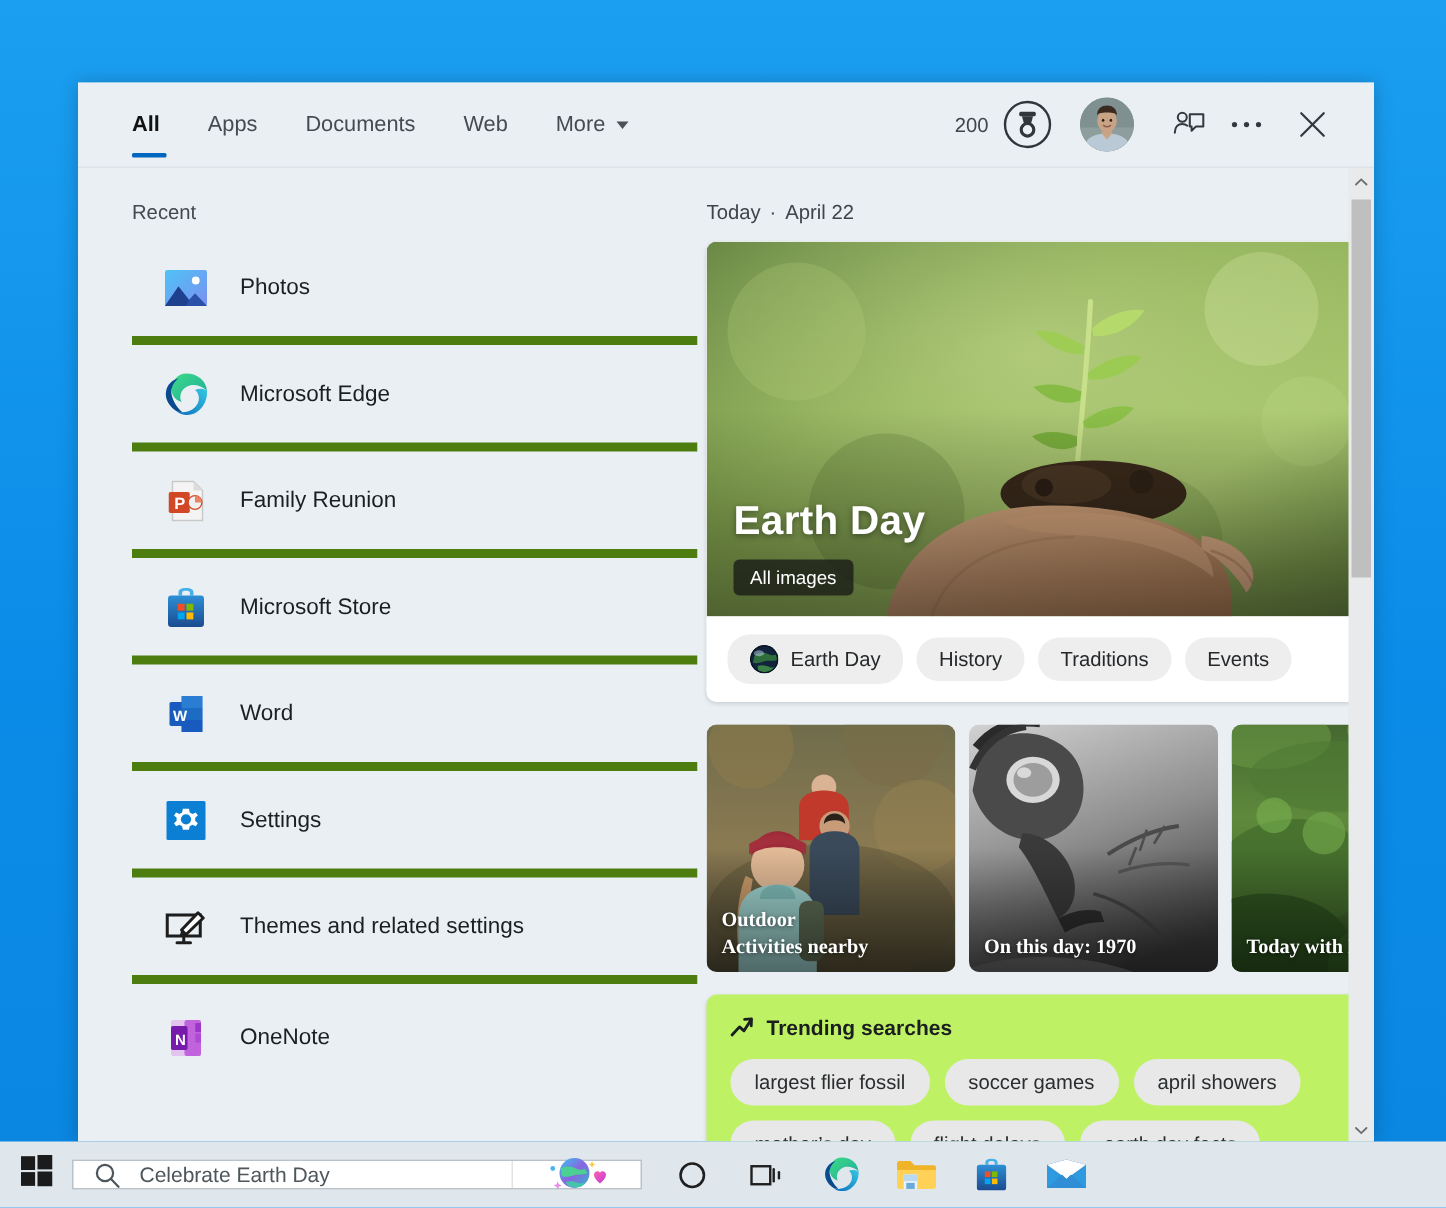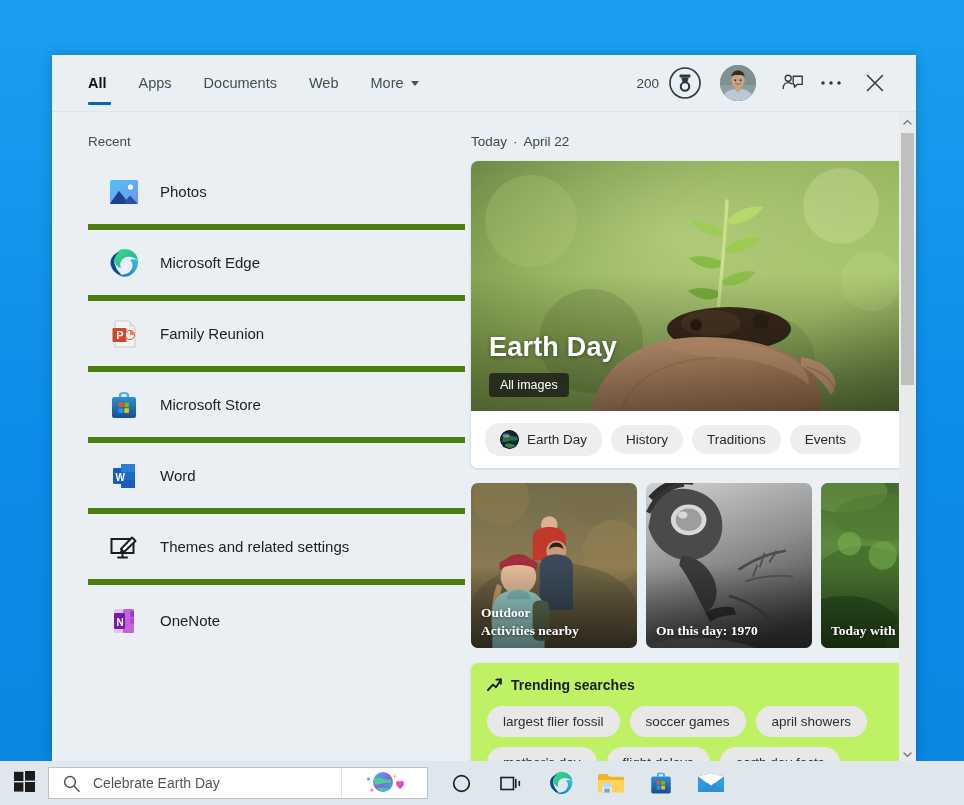--- a/index.html
+++ b/index.html
@@ -314,21 +314,21 @@
     z-index: 40;
   }
 
   .start-btn {
     width: 48px; height: 44px;
     display: flex; align-items: center; justify-content: center;
     cursor: pointer;
   }
 
   .tb-search {
-    width: 380px; height: 32px;
+    width: 380px; height: 20px;
     background: #fff;
     border: 1px solid #b9c2c9;
     display: flex; align-items: center;
     cursor: text;
     margin-right: 8px;
   }
   .tb-search .mag {
     width: 44px; flex: 0 0 44px;
     display: flex; align-items: center; justify-content: center;
   }
@@ -533,20 +533,30 @@
               <rect x="5" y="8" width="12" height="16" rx="1.2" fill="#185abd"></rect>
               <rect x="13" y="4" width="14" height="8" fill="#2b7cd3"></rect>
               <rect x="13" y="12" width="14" height="8" fill="#1e6bc4"></rect>
               <rect x="13" y="20" width="14" height="8" fill="#185abd"></rect>
               <text x="7.4" y="20.5" font-family="Liberation Sans, sans-serif" font-size="10" font-weight="bold" fill="#fff">W</text>
             </svg>
           </span>
           <span class="recent-name">Word</span>
         </div>
 
+        <div class="recent-item">
+          <span class="app-icon">
+            <svg width="32" height="32" viewBox="0 0 32 32">
+              <rect x="3" y="3" width="26" height="26" rx="1" fill="#0a7fd4"></rect>
+              <path d="M16 8.2 L18 8.2 L18.5 10.6 A6 6 0 0 1 20.3 11.6 L22.5 10.6 L23.9 12.6 L22.1 14.2 A6 6 0 0 1 22.1 16.2 L23.9 17.8 L22.5 19.8 L20.3 18.8 A6 6 0 0 1 18.5 19.8 L18 22.2 L16 22.2 L13.9 22.2 L13.4 19.8 A6 6 0 0 1 11.6 18.8 L9.4 19.8 L8 17.8 L9.8 16.2 A6 6 0 0 1 9.8 14.2 L8 12.6 L9.4 10.6 L11.6 11.6 A6 6 0 0 1 13.4 10.6 L13.9 8.2 Z" fill="#fff"></path>
+              <circle cx="16" cy="15.2" r="3.4" fill="#0a7fd4"></circle>
+            </svg>
+          </span>
+          <span class="recent-name">Settings</span>
+        </div>
 
         <div class="recent-item">
           <span class="app-icon">
             <svg width="32" height="32" viewBox="0 0 32 32">
               <rect x="3.5" y="8" width="22" height="14" fill="none" stroke="#1d1d1d" stroke-width="2"></rect>
               <path d="M14.5 22 V25.5 M10 26.5 H19" stroke="#1d1d1d" stroke-width="2" stroke-linecap="round"></path>
               <path d="M13 18 L24 6.5 L27.5 10 L16 21 Z" fill="#fff" stroke="#1d1d1d" stroke-width="2" stroke-linejoin="round"></path>
               <path d="M13 18 L11.5 22.5 L16 21 Z" fill="#1d1d1d"></path>
             </svg>
           </span>

